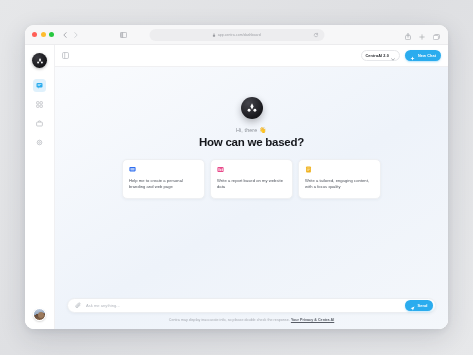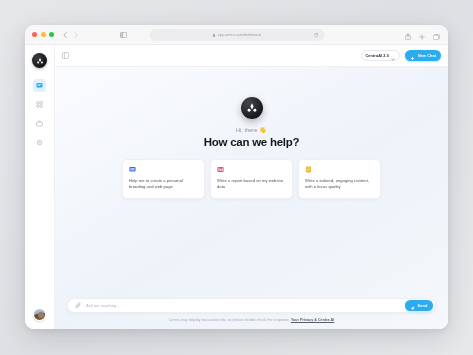--- a/index.html
+++ b/index.html
@@ -345,21 +345,21 @@
                 <circle cx="3.1" cy="8.3" r="1.45" fill="#fff"></circle>
                 <circle cx="8.9" cy="8.3" r="1.45" fill="#fff"></circle>
               </svg>
             </div>
 
             <div class="greeting">
               <span>Hi, there</span>
               <span class="wave">👋</span>
             </div>
 
-            <div class="headline">How can we help?</div>
+            <div class="headline">How can we based?</div>
 
             <div class="cards">
               <div class="card">
                 <span class="card-icon">
                   <svg width="7" height="7" viewBox="0 0 7 7">
                     <rect x=".4" y="1" width="6.2" height="4.4" rx=".8" fill="#2f6ef0"></rect>
                     <rect x="1.4" y="2" width="4.2" height="2.4" rx=".4" fill="#a9c4f8"></rect>
                   </svg>
                 </span>
                 <span class="card-text">Help me to create a personal branding and web page</span>

